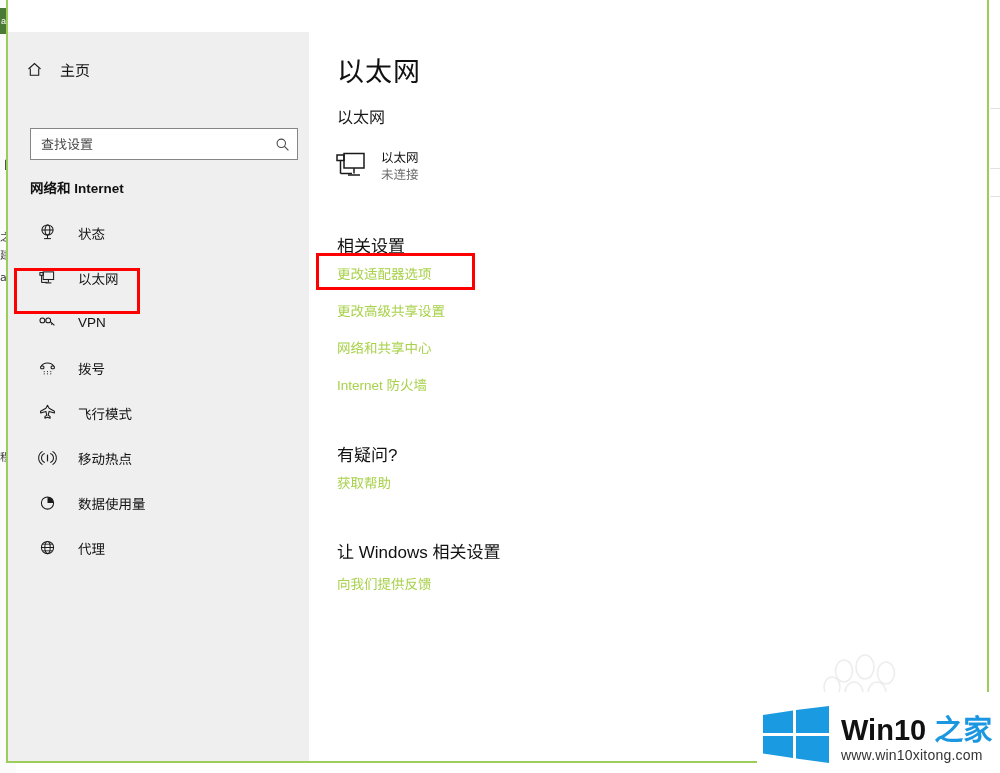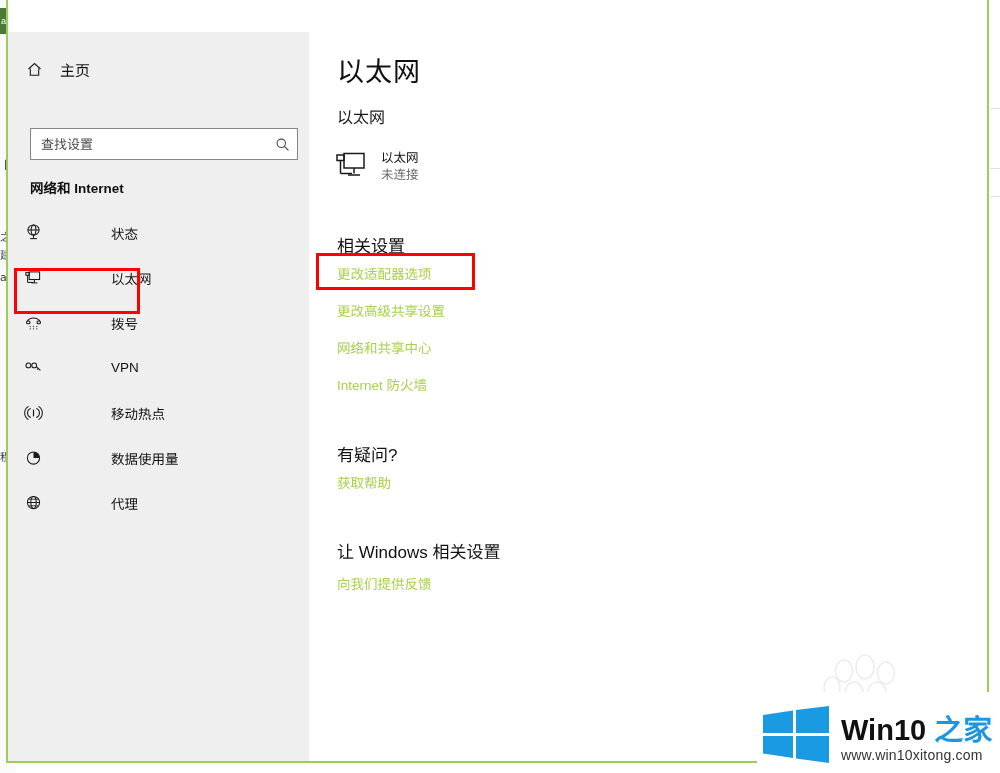--- a/index.html
+++ b/index.html
@@ -192,24 +192,23 @@
   }
   #nav-list {
     position: absolute;
     left: 0; top: 178px;
     width: 100%;
   }
   .nav-item {
     height: 45px;
     display: flex;
     align-items: center;
-    padding-left: 16px;
+    padding-left: 30px;
     box-sizing: border-box;
     cursor: default;
-    gap: 47px;
   }
   .nav-ic {
     width: 30px;
     display: flex;
     align-items: center;
     color: #1a1a1a;
   }
   .nav-label {
     font-size: 13.5px;
     color: #121212;
@@ -398,46 +397,54 @@
             <line x1="10.4" y1="11.5" x2="10.4" y2="14.4" stroke="#1a1a1a" stroke-width="1.05"></line>
             <line x1="7.4" y1="14.9" x2="13.4" y2="14.9" stroke="#1a1a1a" stroke-width="1.05"></line>
           </svg>
         </span>
         <span class="nav-label">以太网</span>
       </div>
 
       <div class="nav-item">
         <span class="nav-ic">
           <svg width="19" height="19" viewBox="0 0 19 19">
+            <circle cx="4.4" cy="7.4" r="2.4" fill="none" stroke="#1a1a1a" stroke-width="1.05"></circle>
+            <circle cx="10.2" cy="7.4" r="2.4" fill="none" stroke="#1a1a1a" stroke-width="1.05"></circle>
+            <path d="M12.3 8.6 L16.4 12.4" fill="none" stroke="#1a1a1a" stroke-width="1.05"></path>
+            <path d="M14.3 10.4 L13.2 11.6" fill="none" stroke="#1a1a1a" stroke-width="1.05"></path>
+          </svg>
+        </span>
+        <span class="nav-label">VPN</span>
+      </div>
+
+      <div class="nav-item">
+        <span class="nav-ic">
+          <svg width="19" height="19" viewBox="0 0 19 19">
             <path d="M3.3 8.2 A6.6 5 0 0 1 15.7 8.2" fill="none" stroke="#1a1a1a" stroke-width="1.05"></path>
             <rect x="2.6" y="8" width="3.3" height="2.8" rx="1" fill="none" stroke="#1a1a1a" stroke-width="1.05"></rect>
             <rect x="13.1" y="8" width="3.3" height="2.8" rx="1" fill="none" stroke="#1a1a1a" stroke-width="1.05"></rect>
             <circle cx="6.2" cy="13.6" r=".6" fill="#1a1a1a"></circle>
             <circle cx="9.5" cy="13.6" r=".6" fill="#1a1a1a"></circle>
             <circle cx="12.8" cy="13.6" r=".6" fill="#1a1a1a"></circle>
             <circle cx="6.2" cy="15.8" r=".6" fill="#1a1a1a"></circle>
             <circle cx="9.5" cy="15.8" r=".6" fill="#1a1a1a"></circle>
             <circle cx="12.8" cy="15.8" r=".6" fill="#1a1a1a"></circle>
           </svg>
         </span>
         <span class="nav-label">拨号</span>
       </div>
 
       <div class="nav-item">
         <span class="nav-ic">
           <svg width="19" height="19" viewBox="0 0 19 19">
-            <circle cx="4.4" cy="7.4" r="2.4" fill="none" stroke="#1a1a1a" stroke-width="1.05"></circle>
-            <circle cx="10.2" cy="7.4" r="2.4" fill="none" stroke="#1a1a1a" stroke-width="1.05"></circle>
-            <path d="M12.3 8.6 L16.4 12.4" fill="none" stroke="#1a1a1a" stroke-width="1.05"></path>
-            <path d="M14.3 10.4 L13.2 11.6" fill="none" stroke="#1a1a1a" stroke-width="1.05"></path>
-          </svg>
-        </span>
-        <span class="nav-label">VPN</span>
-      </div>
-
+            <path d="M9.5 2.3 L11.1 5.2 L16.4 8.2 L16.4 9.9 L11.1 8.4 L10.2 12.1 L12.1 13.7 L12.1 15.2 L9.5 14.3 L6.9 15.2 L6.9 13.7 L8.8 12.1 L7.9 8.4 L2.6 9.9 L2.6 8.2 L7.9 5.2 Z" fill="none" stroke="#1a1a1a" stroke-width="1.05" stroke-linejoin="round"></path>
+          </svg>
+        </span>
+        <span class="nav-label">飞行模式</span>
+      </div>
 
       <div class="nav-item">
         <span class="nav-ic">
           <svg width="19" height="19" viewBox="0 0 19 19">
             <line x1="9.5" y1="6.6" x2="9.5" y2="13.4" stroke="#1a1a1a" stroke-width="1.2"></line>
             <path d="M6.8 5.6 A4.6 4.6 0 0 0 6.8 14.4" fill="none" stroke="#1a1a1a" stroke-width="1.05"></path>
             <path d="M12.2 5.6 A4.6 4.6 0 0 1 12.2 14.4" fill="none" stroke="#1a1a1a" stroke-width="1.05"></path>
             <path d="M4.5 3.4 A7.6 7.6 0 0 0 4.5 16.6" fill="none" stroke="#1a1a1a" stroke-width="1.05"></path>
             <path d="M14.5 3.4 A7.6 7.6 0 0 1 14.5 16.6" fill="none" stroke="#1a1a1a" stroke-width="1.05"></path>
           </svg>

